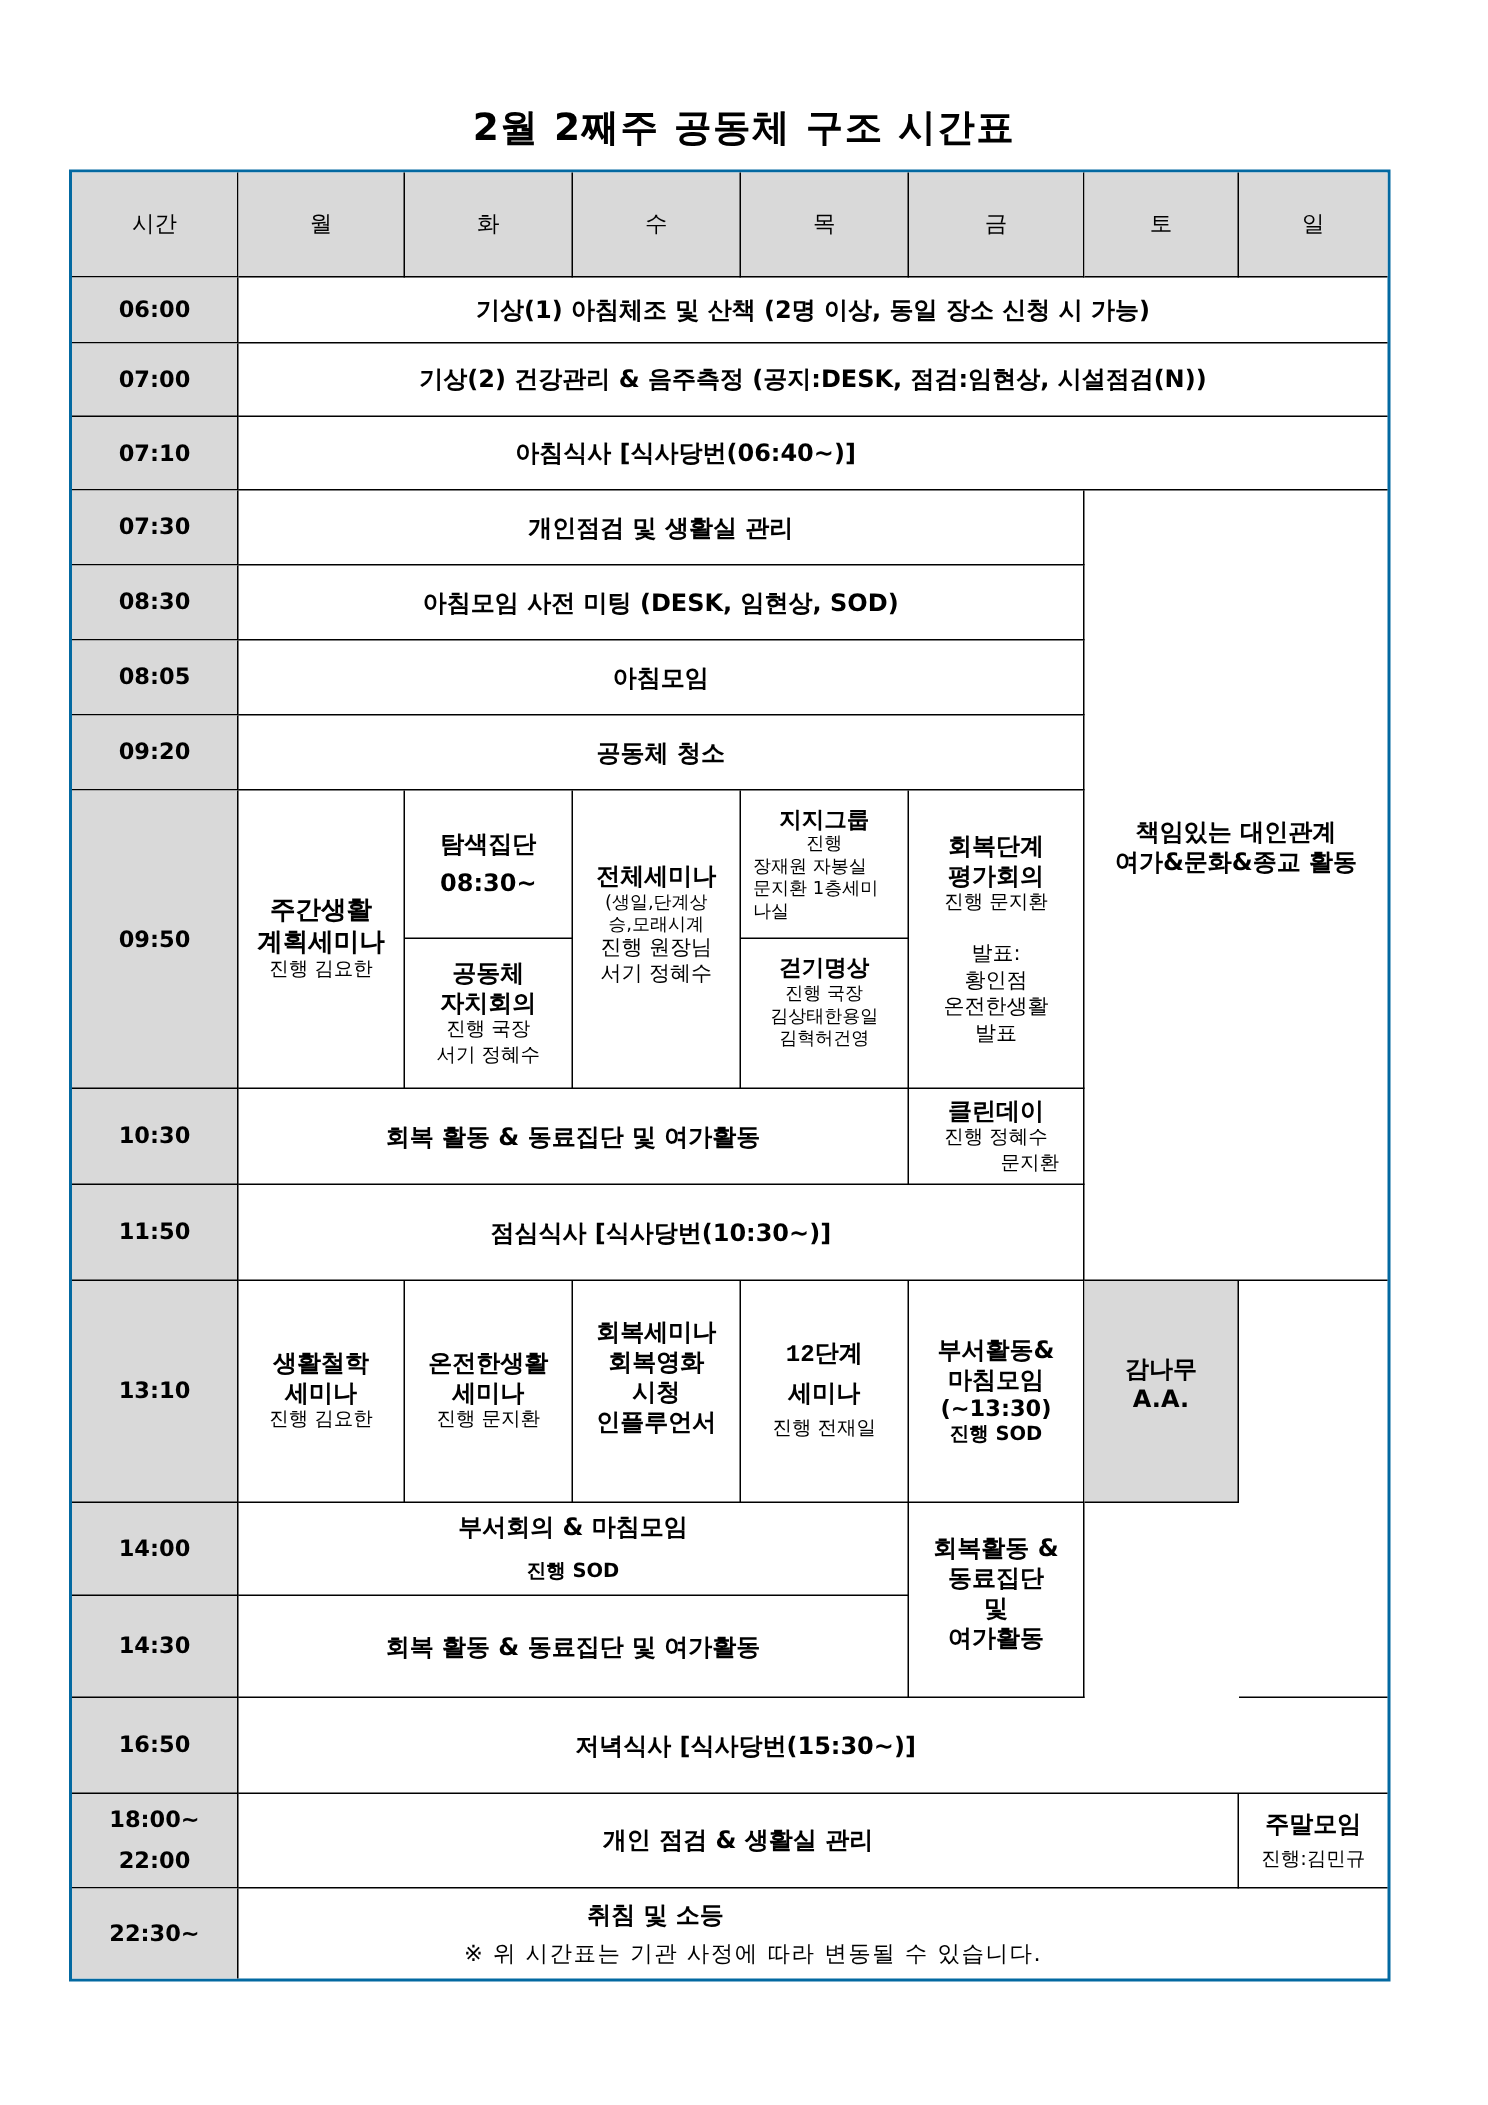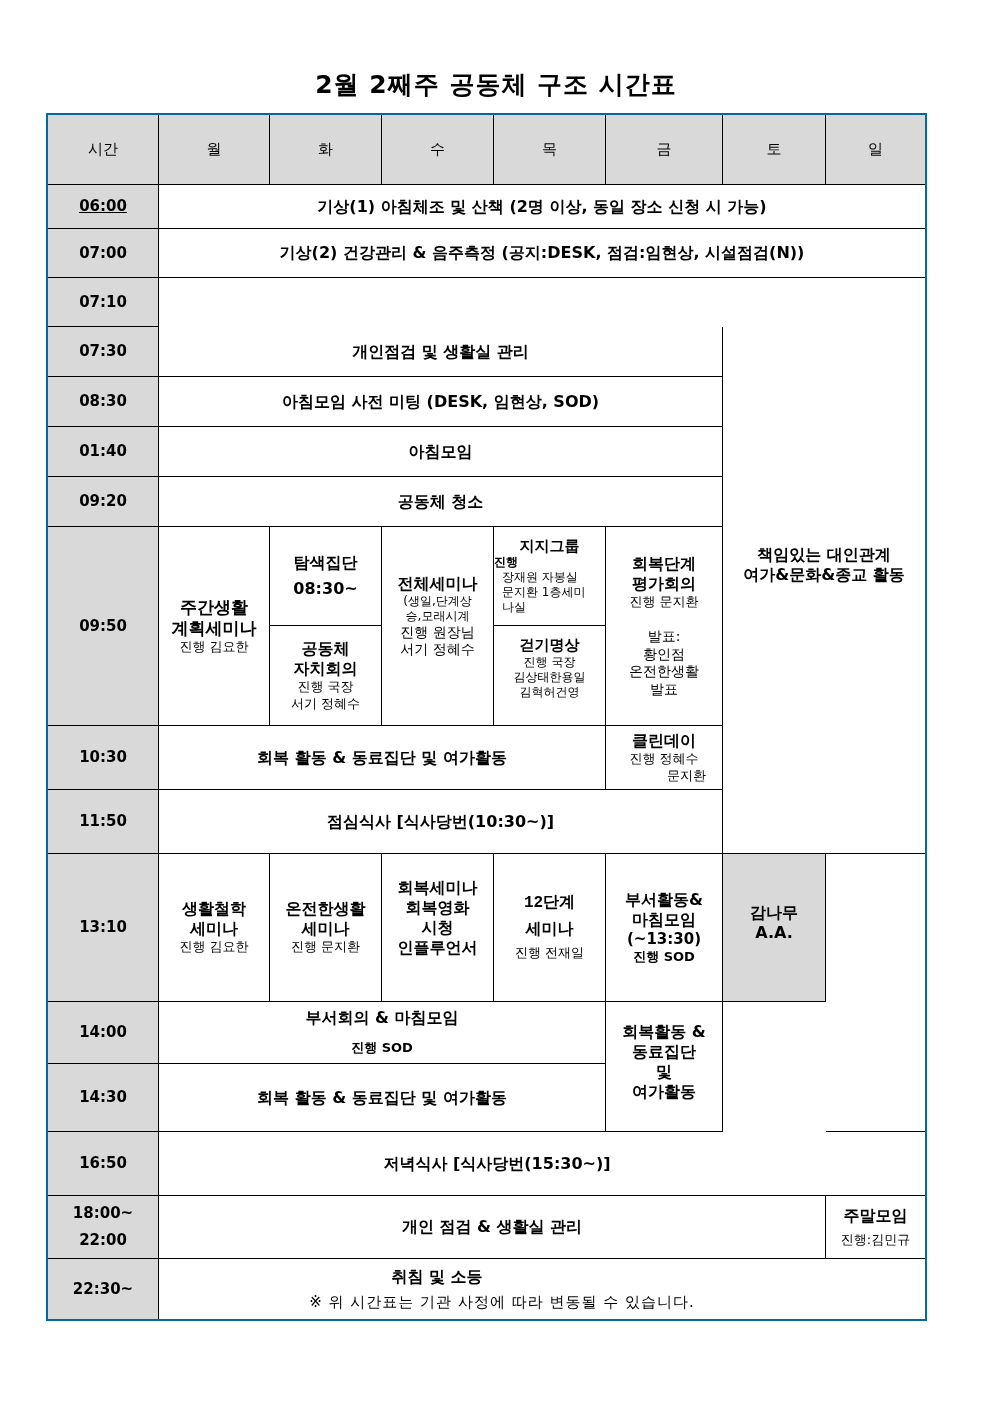--- a/index.html
+++ b/index.html
@@ -26,42 +26,43 @@
 
   <div class="c gray hdr" style="left:0;top:0;width:111px;height:70px;">시간</div>
   <div class="c gray hdr" style="left:111px;top:0;width:111px;height:70px;">월</div>
   <div class="c gray hdr" style="left:222px;top:0;width:112px;height:70px;">화</div>
   <div class="c gray hdr" style="left:334px;top:0;width:112px;height:70px;">수</div>
   <div class="c gray hdr" style="left:446px;top:0;width:112px;height:70px;">목</div>
   <div class="c gray hdr" style="left:558px;top:0;width:117px;height:70px;">금</div>
   <div class="c gray hdr" style="left:675px;top:0;width:103px;height:70px;">토</div>
   <div class="c gray hdr nb" style="left:778px;top:0;width:99px;height:70px;">일</div>
 
-  <div class="c gray time" style="left:0;top:70px;width:111px;height:44px;text-decoration:underline;">06:00</div>
+  <div class="c gray time" style="left:0;top:70px;width:111px;height:44px;">06:00</div>
   <div class="c gray time" style="left:0;top:114px;width:111px;height:49px;">07:00</div>
   <div class="c gray time" style="left:0;top:163px;width:111px;height:49px;">07:10</div>
   <div class="c gray time" style="left:0;top:212px;width:111px;height:50px;">07:30</div>
   <div class="c gray time" style="left:0;top:262px;width:111px;height:50px;">08:30</div>
-  <div class="c gray time" style="left:0;top:312px;width:111px;height:50px;">01:40</div>
+  <div class="c gray time" style="left:0;top:312px;width:111px;height:50px;">08:05</div>
   <div class="c gray time" style="left:0;top:362px;width:111px;height:50px;">09:20</div>
   <div class="c gray time" style="left:0;top:412px;width:111px;height:199px;">09:50</div>
   <div class="c gray time" style="left:0;top:611px;width:111px;height:64px;">10:30</div>
   <div class="c gray time" style="left:0;top:675px;width:111px;height:64px;">11:50</div>
   <div class="c gray time" style="left:0;top:739px;width:111px;height:148px;">13:10</div>
   <div class="c gray time" style="left:0;top:887px;width:111px;height:62px;">14:00</div>
   <div class="c gray time" style="left:0;top:949px;width:111px;height:68px;">14:30</div>
   <div class="c gray time" style="left:0;top:1017px;width:111px;height:64px;">16:50</div>
   <div class="c gray time" style="left:0;top:1081px;width:111px;height:63px;">
     <span style="margin-bottom:8px;">18:00~</span>
     <span>22:00</span>
   </div>
   <div class="c gray time" style="left:0;top:1144px;width:111px;height:60px;border-bottom:none;">22:30~</div>
 
   <div class="c big nb" style="left:111px;top:70px;width:766px;height:44px;">기상(1) 아침체조 및 산책 (2명 이상, 동일 장소 신청 시 가능)</div>
   <div class="c big nb" style="left:111px;top:114px;width:766px;height:49px;">기상(2) 건강관리 &amp; 음주측정 (공지:DESK, 점검:임현상, 시설점검(N))</div>
+  <div class="c big nb" style="left:111px;top:163px;width:766px;height:49px;padding-right:170px;">아침식사  [식사당번(06:40~)]</div>
 
   <div class="c big" style="left:111px;top:212px;width:564px;height:50px;">개인점검 및 생활실 관리</div>
   <div class="c big" style="left:111px;top:262px;width:564px;height:50px;text-align:right;">아침모임 사전 미팅 (DESK, 임현상, SOD)</div>
   <div class="c big" style="left:111px;top:312px;width:564px;height:50px;">
     <span>아침모임</span>
   </div>
   <div class="c big" style="left:111px;top:362px;width:564px;height:50px;">공동체 청소</div>
 
   <div class="c big nb" style="left:675px;top:212px;width:202px;height:527px;padding-bottom:50px;">
     <span>책임있는 대인관계</span>
@@ -85,21 +86,21 @@
   </div>
   <div class="c" style="left:334px;top:412px;width:112px;height:199px;padding-bottom:20px;">
     <span class="big">전체세미나</span>
     <span class="xs">(생일,단계상</span>
     <span class="xs">승,모래시계</span>
     <span class="sm" style="font-size:14px;">진행 원장님</span>
     <span class="sm" style="font-size:14px;">서기 정혜수</span>
   </div>
   <div class="c" style="left:446px;top:412px;width:112px;height:99px;align-items:stretch;">
     <span class="mid" style="text-align:center;">지지그룹</span>
-    <span class="xs" style="text-align:left;font-weight:bold;">진행</span>
+    <span class="xs" style="text-align:center;">진행</span>
     <span class="xs" style="text-align:left;padding-left:8px;">장재원 자봉실</span>
     <span class="xs" style="text-align:left;padding-left:8px;">문지환 1층세미</span>
     <span class="xs" style="text-align:left;padding-left:8px;">나실</span>
   </div>
   <div class="c" style="left:446px;top:511px;width:112px;height:100px;padding-bottom:15px;">
     <span class="mid">걷기명상</span>
     <span class="xs">진행 국장</span>
     <span class="xs">김상태한용일</span>
     <span class="xs">김혁허건영</span>
   </div>

